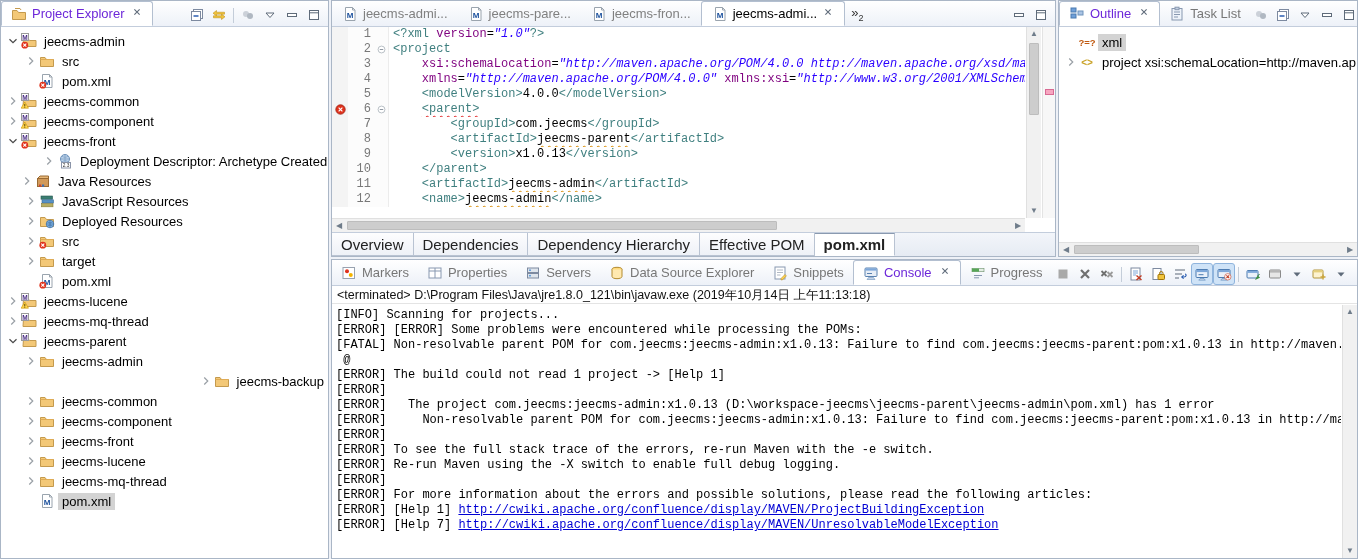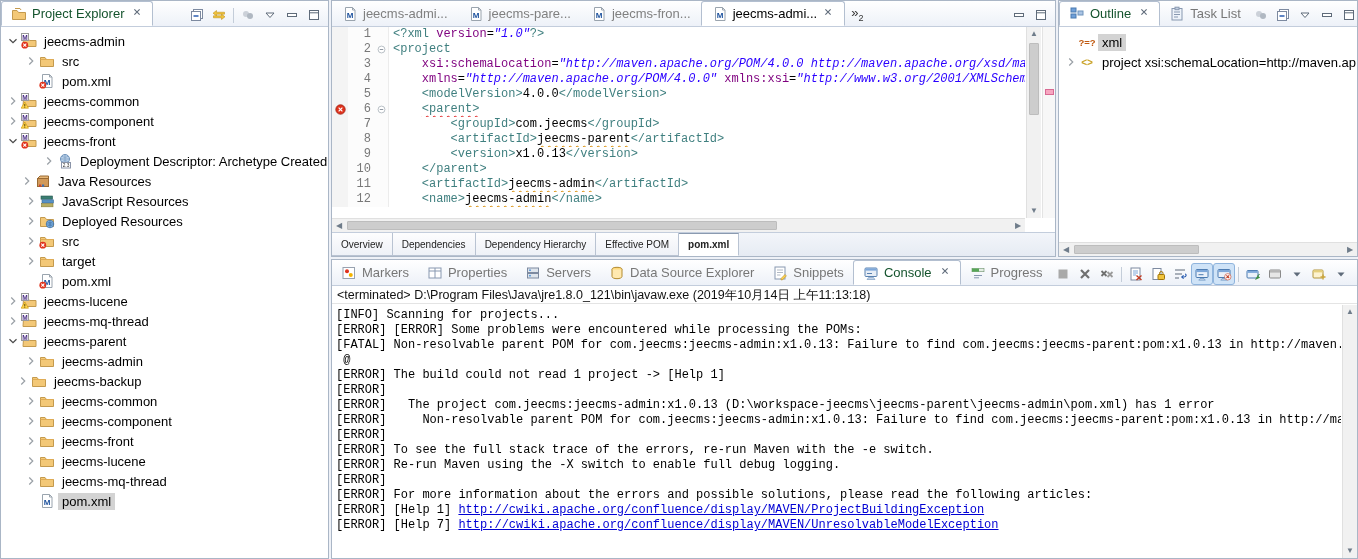--- a/index.html
+++ b/index.html
@@ -11,21 +11,21 @@
   #pe-panel   { left:0;    top:0;   width:329px;  height:559px; }
   #ed-panel   { left:331px; top:0;  width:725px;  height:257px; }
   #ol-panel   { left:1058px;top:0;  width:300px;  height:257px; }
   #co-panel   { left:331px; top:259px; width:1027px; height:300px; }
 
   
   .tabbar { position:relative; display:flex; align-items:flex-end; height:26px;
             background:linear-gradient(#ffffff,#edf1f8); border-bottom:1px solid #c3cddc; }
   .vtab { display:flex; align-items:center; gap:5px; height:25px; padding:0 9px; color:#777;
           white-space:nowrap; cursor:default; }
-  .vtab.active { background:#fff; color:#14532d; border:1px solid #b3bfd0; border-bottom:1px solid #fff;
+  .vtab.active { background:#fff; color:#6d28d9; border:1px solid #b3bfd0; border-bottom:1px solid #fff;
                  border-radius:3px 3px 0 0; }
   .vtab .x { margin-left:2px; }
   .tools { margin-left:auto; display:flex; align-items:center; padding-right:3px; }
   .tbtn { width:22px; height:22px; display:flex; align-items:center; justify-content:center; border-radius:3px; }
   .tbtn.toggled { background:#cfe3f7; border:1px solid #8fb4dd; }
   .sep { width:1px; height:15px; background:#c4cdd9; margin:0 3px; display:inline-block; }
   .ic { width:16px; height:16px; display:inline-block; flex:none; }
   .ic svg { width:16px; height:16px; display:block; }
   .ic12 { width:12px; height:12px; } .ic12 svg { width:12px; height:12px; }
 
@@ -55,21 +55,21 @@
   .vsb { position:absolute; width:15px; background:#f1f1f1; border-left:1px solid #e0e0e0; }
   .hsb { position:absolute; height:14px; background:#f1f1f1; border-top:1px solid #e0e0e0; }
   .sb-arrow { position:absolute; color:#6f7c8a; font-size:8px; line-height:14px; width:14px; text-align:center; }
   .thumb { position:absolute; background:#cdcdcd; border:1px solid #bdbdbd; border-radius:1px; }
   .ruler { position:absolute; top:26px; right:0; width:13px; bottom:38px; background:#f7f7f7; border-left:1px solid #e3e3e3; }
   .ruler .mark { position:absolute; left:2px; width:9px; height:6px; background:#f7a6c0; border:1px solid #d86a93; }
 
   
   .pgtabs { position:absolute; left:0; right:0; bottom:0; height:24px; display:flex; align-items:flex-start;
             background:linear-gradient(#f2f5fa,#e6ebf3); border-top:1px solid #c3cddc; }
-  .pgtab { height:23px; display:flex; align-items:center; padding:0 9px; font-size:10px; color:#222;
+  .pgtab { height:23px; display:flex; align-items:center; padding:0 9px; font-size:15px; color:#222;
            border-right:1px solid #b9c3d2; border-bottom:1px solid #b9c3d2; background:linear-gradient(#fdfdfe,#eef1f7); }
   .pgtab.active { background:#fff; border-bottom:1px solid #fff; border-top:1px solid #8a9ab0; font-weight:bold; }
 
   
   .ol-items { position:absolute; top:27px; left:0; right:0; bottom:16px; padding-top:4px; overflow:hidden; }
 
   
   .status { height:18px; line-height:18px; padding-left:5px; font-size:12.5px; color:#111; background:#fff;
             border-bottom:1px solid #e4e4e4; white-space:nowrap; overflow:hidden; }
   .cout { position:absolute; top:45px; left:0; right:16px; bottom:0; overflow:hidden; padding:3px 0 0 4px;
@@ -407,21 +407,21 @@
             </svg>
           </span>
           <span class="ic ">
             <svg viewBox="0 0 16 16">
               <path d="M1.5 4.5h4.5l1.5 2h7v7h-13z" fill="#f3c877" stroke="#c49a4e"></path>
               <path d="M1.5 6.5h13" stroke="#e0ac55" fill="none"></path>
             </svg>
           </span>
           <span class="tlabel">jeecms-admin</span>
         </div>
-        <div class="trow" style="padding-left: 14px;">
+        <div class="trow" style="padding-left: 14px; justify-content: flex-end;">
           <span class="texp">
             <svg viewBox="0 0 16 16" width="14" height="14">
               <path d="M6 4l4 4-4 4" stroke="#9aa0a6" stroke-width="1.4" fill="none"></path>
             </svg>
           </span>
           <span class="ic ">
             <svg viewBox="0 0 16 16">
               <path d="M1.5 4.5h4.5l1.5 2h7v7h-13z" fill="#f3c877" stroke="#c49a4e"></path>
               <path d="M1.5 6.5h13" stroke="#e0ac55" fill="none"></path>
             </svg>

